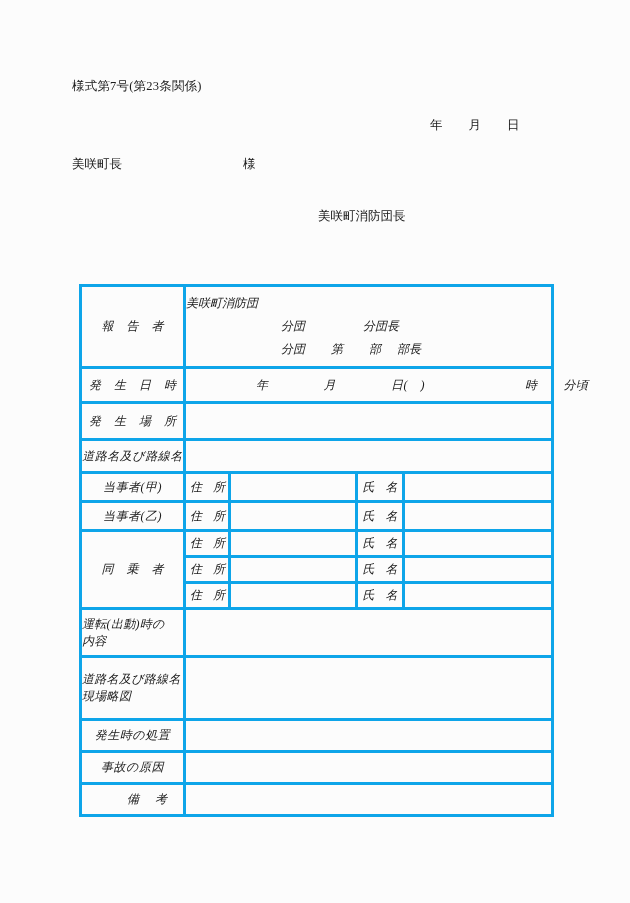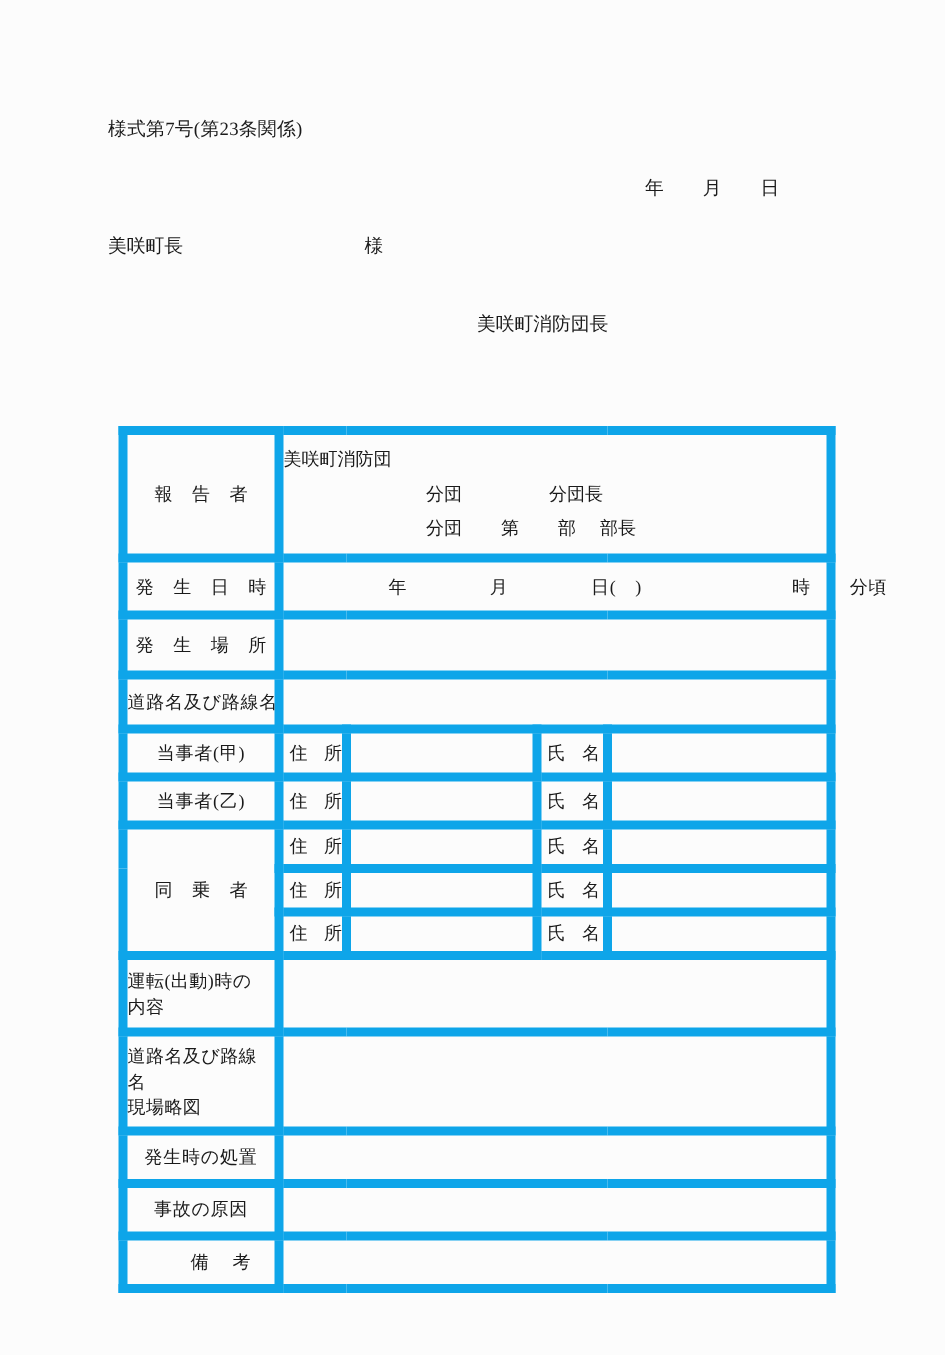--- a/index.html
+++ b/index.html
@@ -77,23 +77,24 @@
   .form-table {
     position: absolute;
     left: 79px;
     top: 284px;
     width: 472px;
     border-collapse: collapse;
     table-layout: fixed;
     font-size: 12px;
   }
   .form-table td {
-    border: 6px solid #0ea5e9;
+    border: 3px solid #0ea5e9;
     padding: 0;
     vertical-align: middle;
+    font-style: italic;
   }
 
   .lbl {
     text-align: center;
     letter-spacing: 5px;
     text-indent: 5px;
     white-space: nowrap;
   }
   .lbl-tight {
     text-align: center;

